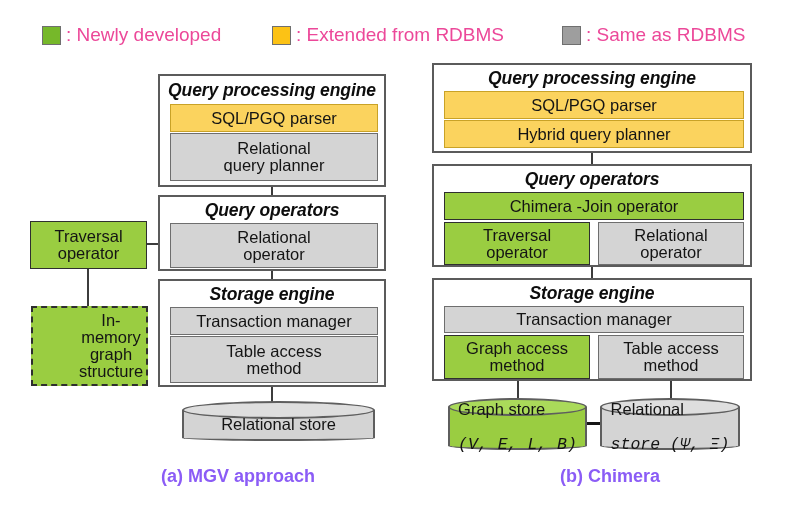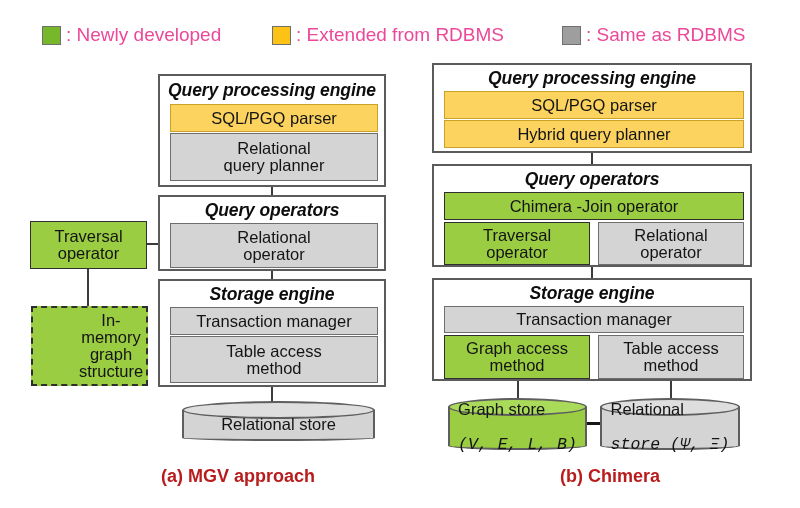--- a/index.html
+++ b/index.html
@@ -71,21 +71,21 @@
   
   .arrow-line{position:absolute;height:2.5px;background:#161616;}
   .arrow-head{
     position:absolute;width:0;height:0;
     border-top:7px solid transparent;border-bottom:7px solid transparent;
     border-left:11px solid #161616;
   }
 
   
   .caption{
-    position:absolute;text-align:center;font-weight:bold;font-size:18px;color:#b91c1c;
+    position:absolute;text-align:center;font-weight:bold;font-size:18px;color:#8b5cf6;
   }
 </style>
 </head>
 <body>
 
 <div id="canvas">
 
   <div class="legend">
 
     <div class="legend-item" style="left:42px;">

